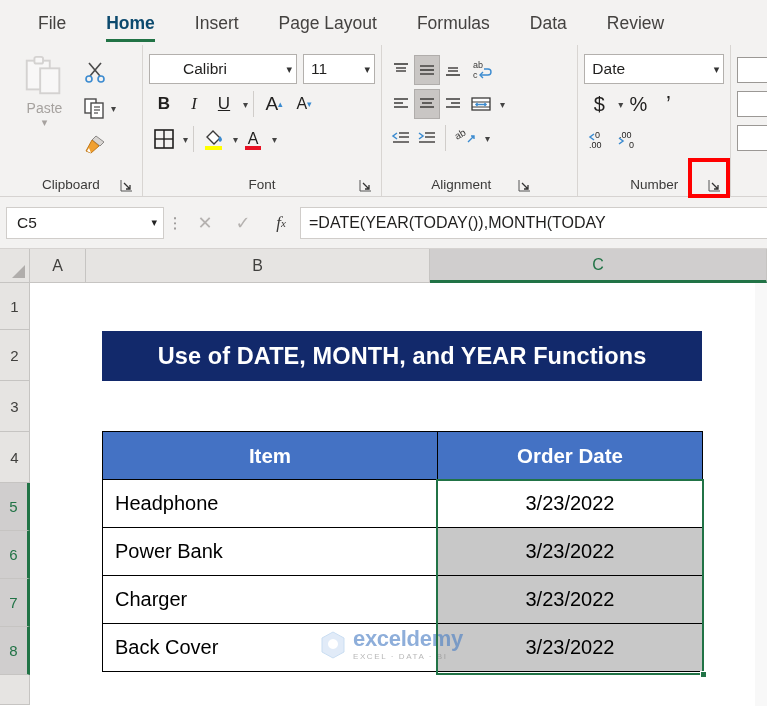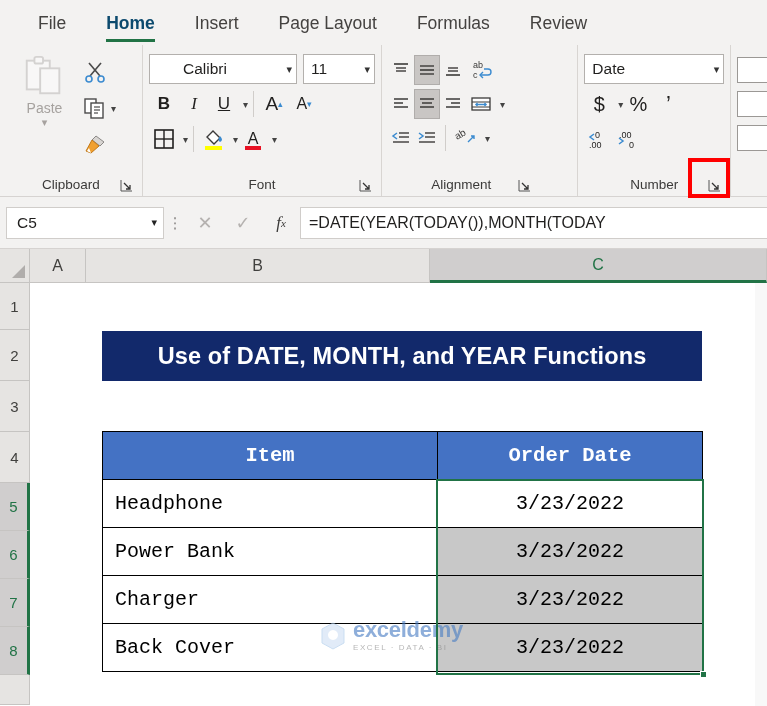--- a/index.html
+++ b/index.html
@@ -231,21 +231,20 @@
     font-size: 23.5px; font-weight: 700;
     letter-spacing: .1px;
     white-space: nowrap;
   }
   .tbl {
     position:absolute;
     left: 72px; top: 148px;
     width: 600px;
     border-collapse: collapse;
     table-layout: fixed;
-    font-family: Liberation Mono, monospace;
   }
   .tbl th, .tbl td {
     border: 1.5px solid #000000;
     height: 48px;
     font-size: 20px;
     color: #000;
     padding: 0 12px;
   }
   .tbl th {
     background: #4472c4;
@@ -271,21 +270,21 @@
     position:absolute;
     width: 7px; height: 7px;
     background:#217346;
     border:1px solid #fff;
     z-index: 7;
   }
 
   
   .watermark {
     position:absolute;
-    left: 290px; top: 336px;
+    left: 290px; top: 345px;
     display:flex; align-items:center; gap:7px;
     opacity: .62;
     z-index: 4;
     pointer-events:none;
   }
   .wm-text { display:flex; flex-direction:column; line-height:1; }
   .wm-main { font-size: 22px; font-weight:700; color:#4a7ec4; letter-spacing:-.3px; }
   .wm-sub { font-size: 8px; color:#8a8a8a; letter-spacing:1.6px; margin-top:3px; }
 
   .scroll-v {
@@ -295,20 +294,21 @@
 </style>
 </head>
 <body>
 
 <div class="tabbar">
   <div class="tab">File</div>
   <div class="tab active">Home</div>
   <div class="tab">Insert</div>
   <div class="tab">Page Layout</div>
   <div class="tab">Formulas</div>
+  <div class="tab">Data</div>
   <div class="tab">Review</div>
 </div>
 
 <div class="ribbon">
 
   <div class="group clipboard">
     <div class="group-body">
       <div class="cb-inner">
         <div class="paste-col">
           <svg class="paste-icon" viewBox="0 0 48 48">

